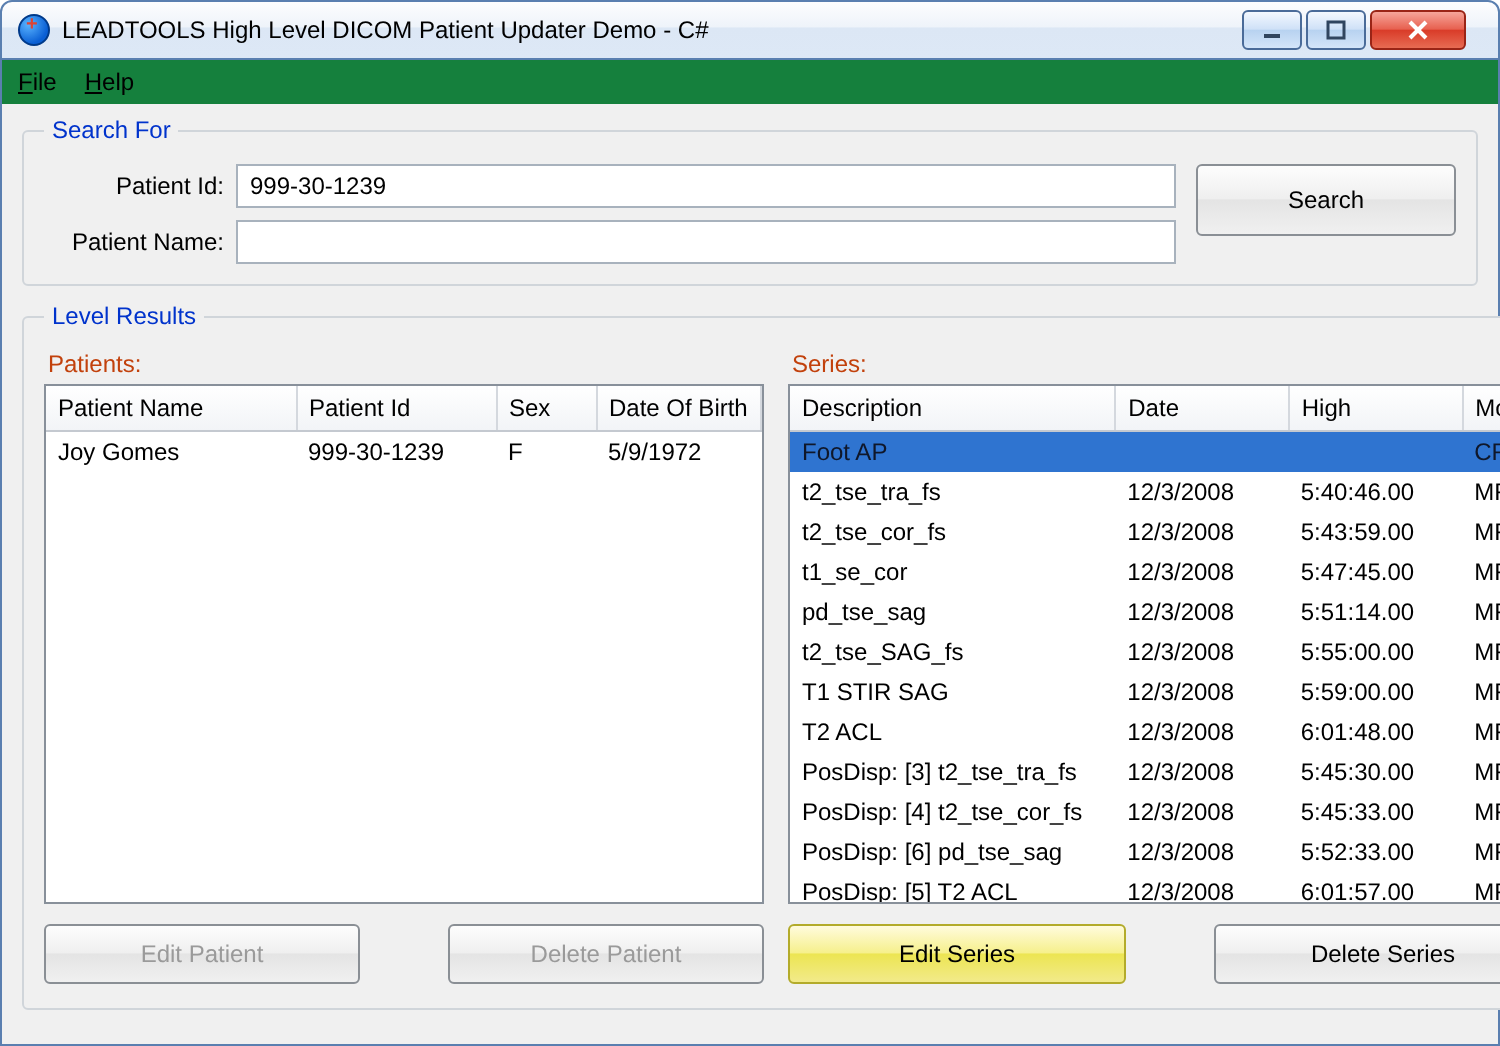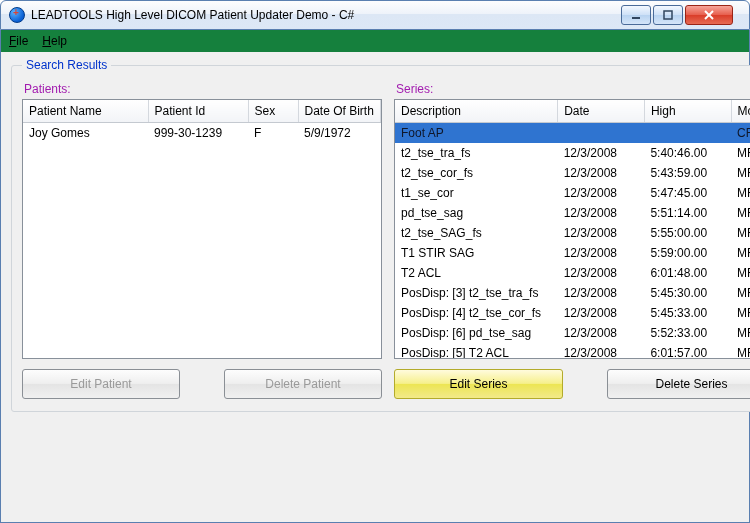--- a/index.html
+++ b/index.html
@@ -81,21 +81,21 @@
   .btn[disabled] { color: #9a9a9a; }
   .btn.highlight {
     background: linear-gradient(to bottom, #fffbdd 0%, #f6f08c 48%, #ece552 50%, #f2ea8a 100%);
     border-color: #b3ab2b;
   }
 
   .results-inner { display: flex; gap: 12px; }
   .panel { display: flex; flex-direction: column; }
   .panel.left { width: 360px; }
   .panel.right { flex: 1; min-width: 0; }
-  .panel-label { color: #a21caf; margin: 0 0 3px 2px; }
+  .panel-label { color: #c2410c; margin: 0 0 3px 2px; }
 
   .grid-wrap {
     border: 1px solid #88909a; background: #fff; height: 260px; position: relative;
   }
   .grid-wrap.right { overflow-x: auto; overflow-y: hidden; }
 
   table.grid { border-collapse: collapse; width: 100%; table-layout: fixed; }
   table.grid.series { width: 380px; } 
   th, td { text-align: left; padding: 3px 6px; font-size: 12px; white-space: nowrap; overflow: hidden; text-overflow: ellipsis; }
   thead th {
@@ -138,23 +138,35 @@
   </div>
 </div>
 
 <div class="menubar">
   <span class="menuitem"><u>F</u><span>ile</span></span>
   <span class="menuitem"><u>H</u><span>elp</span></span>
 </div>
 
 <div class="client">
 
+  <fieldset>
+    <legend>Search For</legend>
+    <div class="search-row">
+      <div class="search-fields">
+        <label>Patient Id:</label>
+        <input class="textfield" value="999-30-1239" style="">
+        <label>Patient Name:</label>
+        <input class="textfield" value="" style="">
+      </div>
+      <button class="btn" style="height:36px;">Search</button>
+    </div>
+  </fieldset>
 
   <fieldset style="padding-bottom:12px;">
-    <legend>Search Results</legend>
+    <legend>Level Results</legend>
 
     <div class="results-inner">
 
       <div class="panel left">
         <div class="panel-label">Patients:</div>
         <div class="grid-wrap">
           <table class="grid">
             <colgroup>
                 <col style="width:125px">
                 <col style="width:100px">

